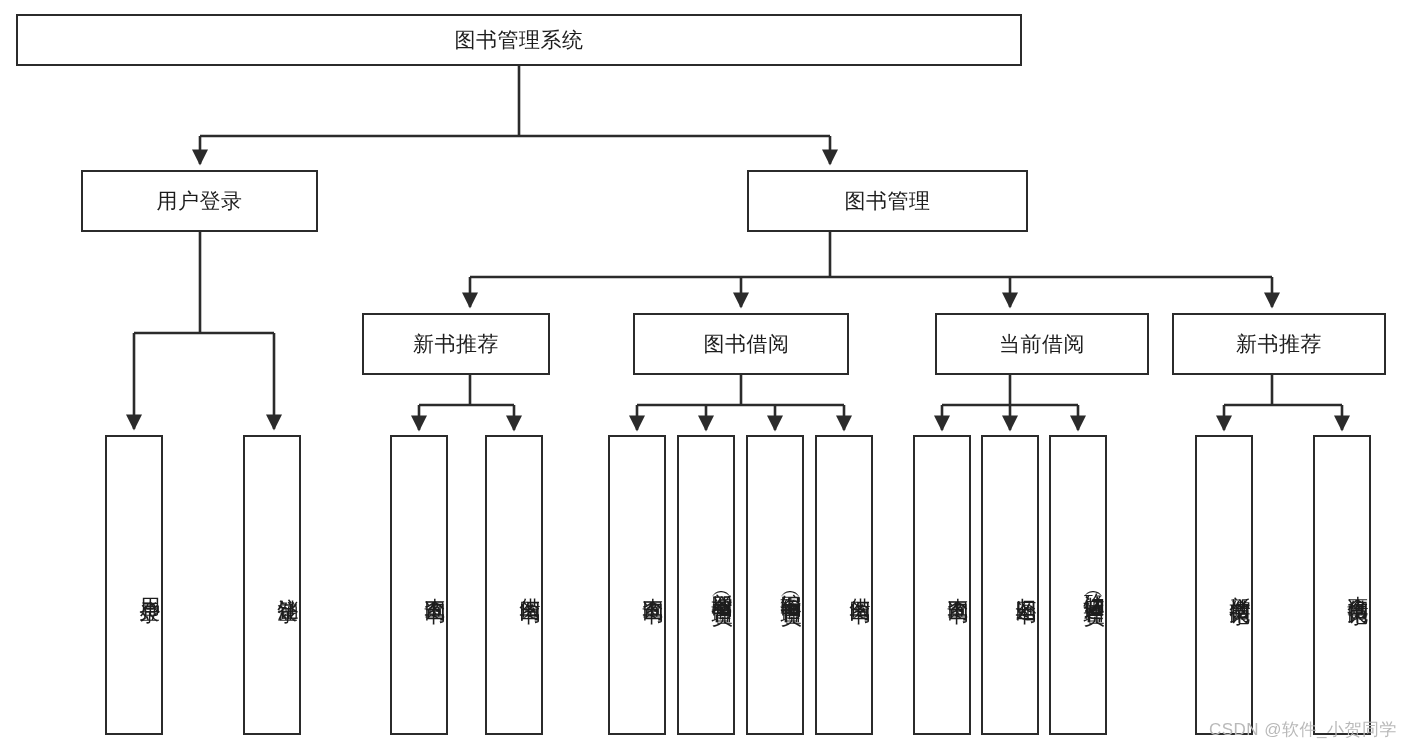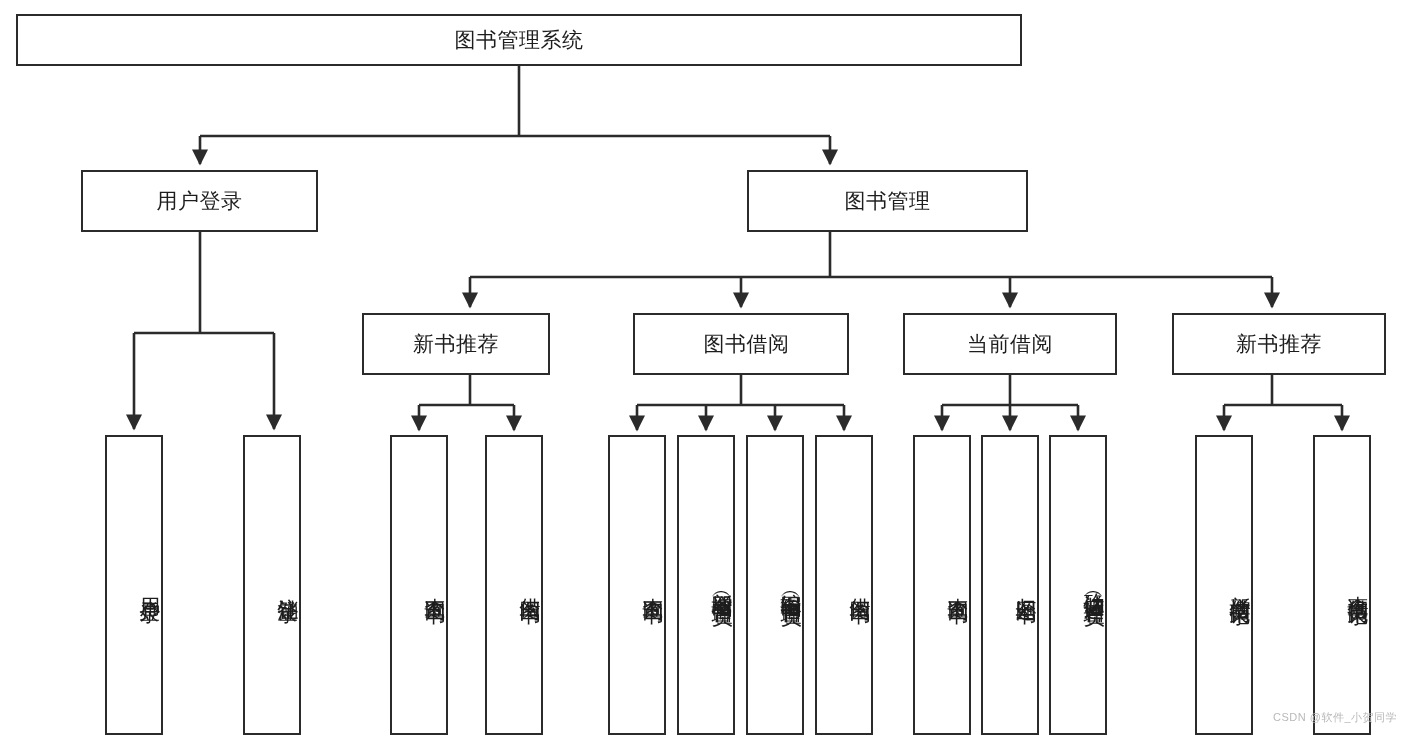--- a/index.html
+++ b/index.html
@@ -49,22 +49,22 @@
   }
   .node.v .vtext {
     writing-mode: vertical-rl;
     text-orientation: upright;
     line-height: 1.06;
     white-space: nowrap;
   }
   .watermark {
     position: absolute;
     right: 8px;
-    bottom: 22px;
-    font-size: 11px;
+    bottom: 6px;
+    font-size: 17px;
     color: #b9b9b9;
     letter-spacing: 0.5px;
     white-space: nowrap;
   }
 </style>
 </head>
 <body>
 
 <div id="canvas">
 
@@ -131,21 +131,21 @@
   <div class="node h" style="left:711px; top:170px; width:281px; height:62px;margin-left:36px;">
     <span>图书管理</span>
   </div>
 
   <div class="node h" style="left:362px; top:313px; width:188px; height:62px;">
     <span>新书推荐</span>
   </div>
   <div class="node h" style="left:633px; top:313px; width:216px; height:62px;padding-left:11px;">
     <span>图书借阅</span>
   </div>
-  <div class="node h" style="left:903px; top:313px; width:214px; height:62px;">
+  <div class="node h" style="left:935px; top:313px; width:214px; height:62px;">
     <span>当前借阅</span>
   </div>
   <div class="node h" style="left:1172px; top:313px; width:214px; height:62px;">
     <span>新书推荐</span>
   </div>
 
   <div class="node v" style="left:105px; top:435px; width:58px; height:300px;">
     <span class="vtext">用户登录</span>
   </div>
   <div class="node v" style="left:243px; top:435px; width:58px; height:300px;">

